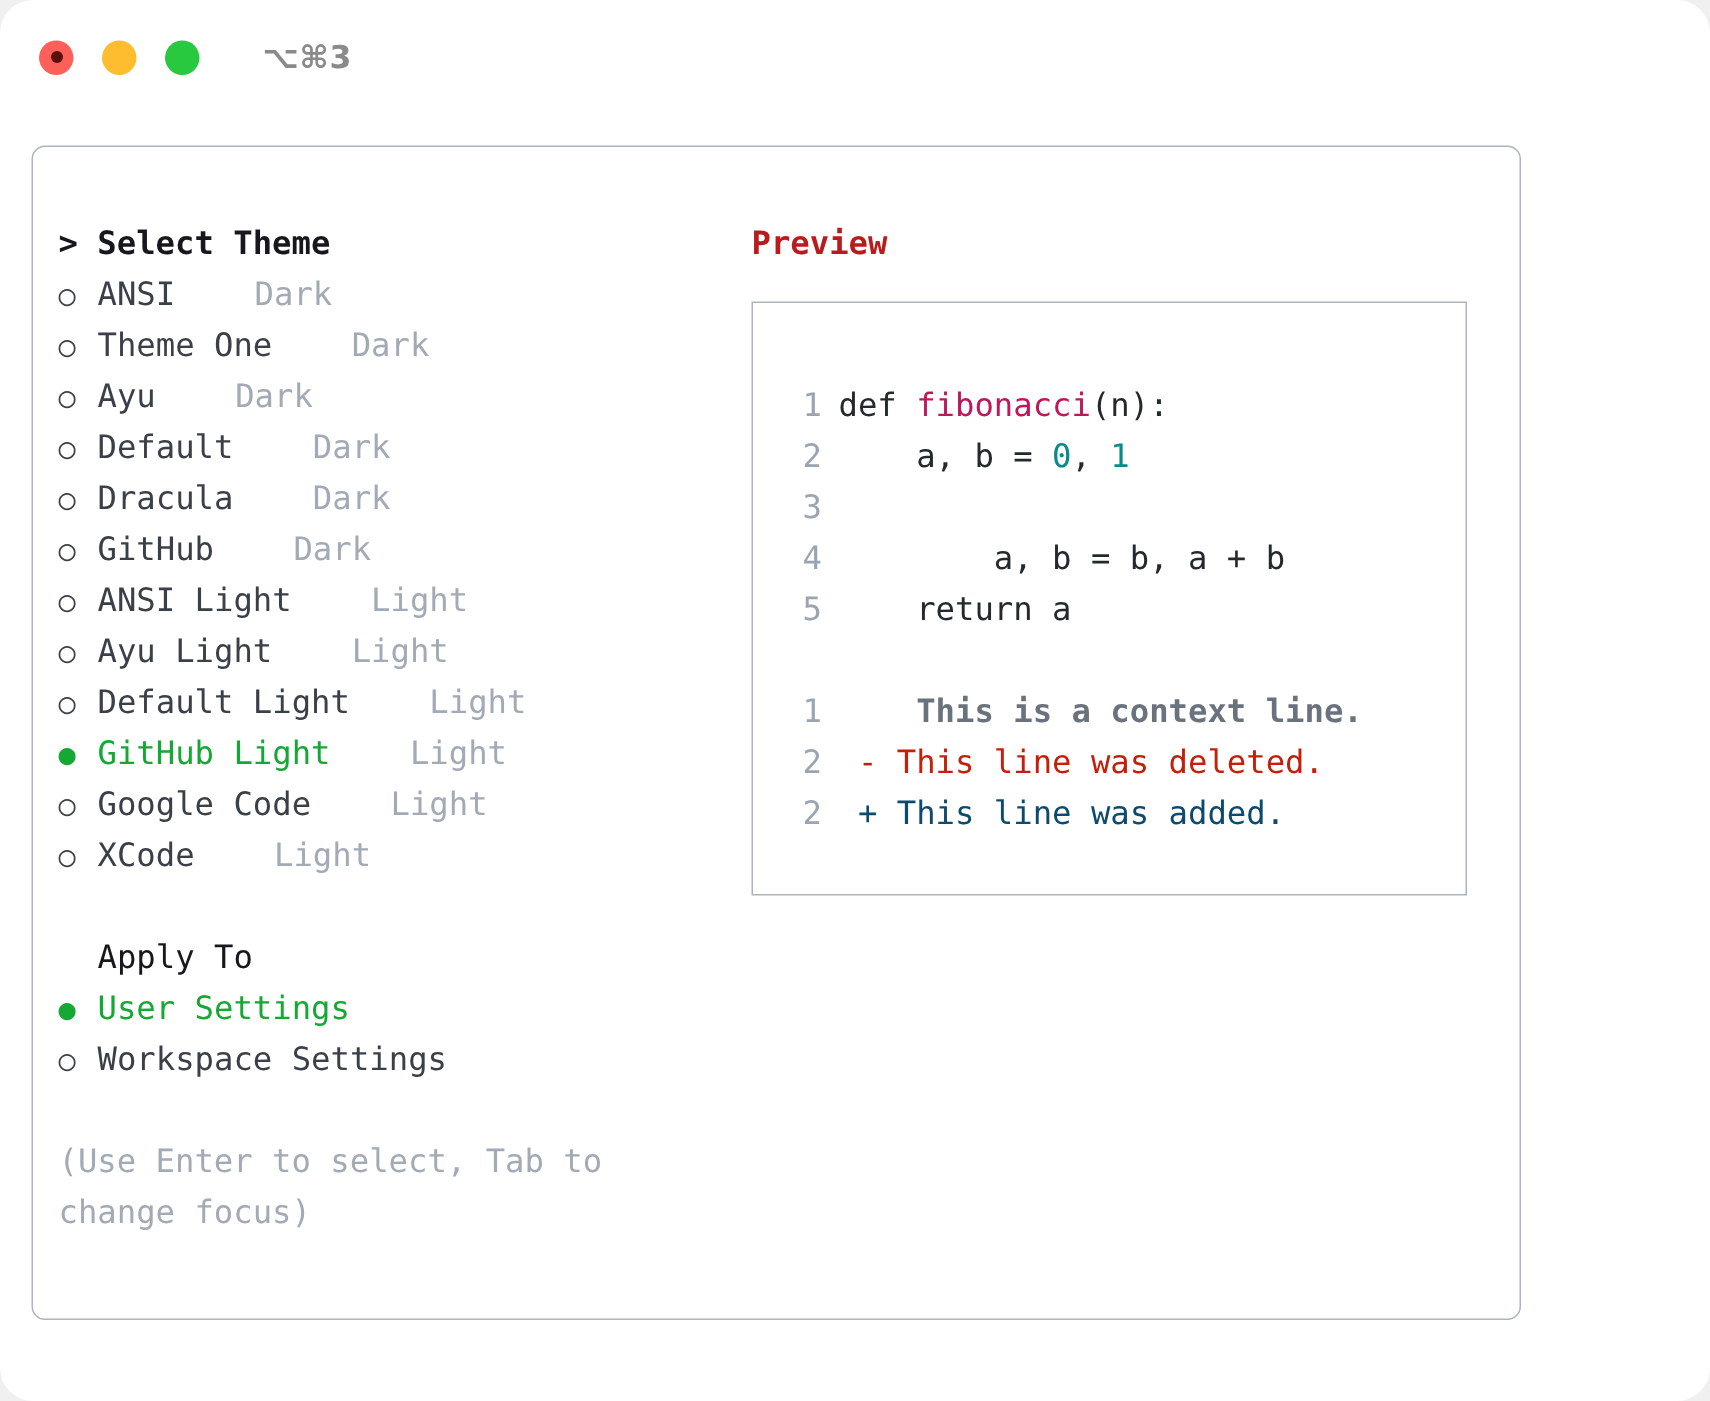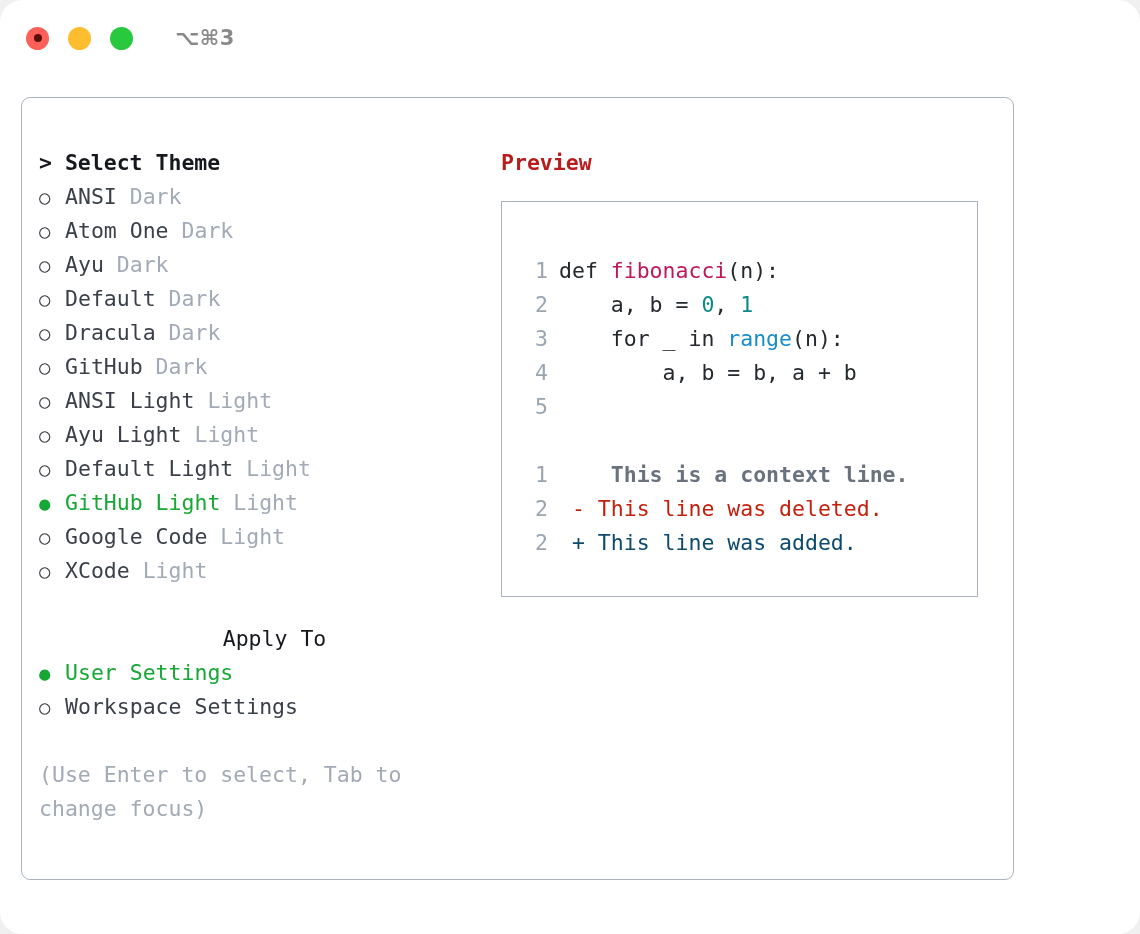--- a/index.html
+++ b/index.html
@@ -88,29 +88,28 @@
   .bullet {
     display: inline-block;
     width: 26px;
     flex: 0 0 26px;
     font-size: 19px;
     color: #3a3f48;
   }
   .bullet.on { color: #16a834; }
   .opt-row.selected .opt-label { color: #16a834; }
   .opt-label { color: #3a3f48; text-align: center; }
-  .variant { color: #a2aab6; }
+  .variant { color: #a2aab6; margin-left: 40px; }
 
   .apply-head {
     font-size: 21.5px;
     color: #16181d;
     line-height: 34px;
     white-space: pre;
     padding-left: 26px;
-    text-align: center;
   }
   .spacer-lg { height: 34px; }
   .hint {
     font-size: 21.5px;
     color: #a2aab6;
     line-height: 34px;
     white-space: pre-wrap;
     max-width: 400px;
   }
 
@@ -170,21 +169,21 @@
     <span class="shortcut">⌥⌘3</span>
   </div>
 
   <div class="panel">
     <div class="columns">
 
       <div class="col-left">
         <div class="section-title">&gt; Select Theme</div>
         <div id="theme-list">
             <div class="opt-row"><span class="bullet">○</span><span class="opt-label">ANSI</span><span class="variant"> Dark</span></div>
-            <div class="opt-row"><span class="bullet">○</span><span class="opt-label">Atom One</span><span class="variant"> Dark</span></div>
+            <div class="opt-row"><span class="bullet">○</span><span class="opt-label">Theme One</span><span class="variant"> Dark</span></div>
             <div class="opt-row"><span class="bullet">○</span><span class="opt-label">Ayu</span><span class="variant"> Dark</span></div>
             <div class="opt-row"><span class="bullet">○</span><span class="opt-label">Default</span><span class="variant"> Dark</span></div>
             <div class="opt-row"><span class="bullet">○</span><span class="opt-label">Dracula</span><span class="variant"> Dark</span></div>
             <div class="opt-row"><span class="bullet">○</span><span class="opt-label">GitHub</span><span class="variant"> Dark</span></div>
             <div class="opt-row"><span class="bullet">○</span><span class="opt-label">ANSI Light</span><span class="variant"> Light</span></div>
             <div class="opt-row"><span class="bullet">○</span><span class="opt-label">Ayu Light</span><span class="variant"> Light</span></div>
             <div class="opt-row"><span class="bullet">○</span><span class="opt-label">Default Light</span><span class="variant"> Light</span></div>
             <div class="opt-row selected"><span class="bullet on">●</span><span class="opt-label">GitHub Light</span><span class="variant"> Light</span></div>
             <div class="opt-row"><span class="bullet">○</span><span class="opt-label">Google Code</span><span class="variant"> Light</span></div>
             <div class="opt-row"><span class="bullet">○</span><span class="opt-label">XCode</span><span class="variant"> Light</span></div>
@@ -202,23 +201,23 @@
 
         <div class="hint">(Use Enter to select, Tab to change focus)</div>
       </div>
 
       <div class="col-right">
         <div class="preview-title">Preview</div>
         <div class="preview-box">
           <div id="code-block">
               <div class="code-line"><span class="lineno">1</span><span><span>def </span><span class="tok-fn">fibonacci</span><span>(n):</span></span></div>
               <div class="code-line"><span class="lineno">2</span><span><span>    a, b = </span><span class="tok-num">0</span><span>, </span><span class="tok-num">1</span></span></div>
-              <div class="code-line"><span class="lineno">3</span><span><span>    for _ in </span><span class="tok-call">range</span><span>(n):</span></span></div>
+              <div class="code-line"><span class="lineno">3</span></div>
               <div class="code-line"><span class="lineno">4</span><span><span>        a, b = b, a + b</span></span></div>
-              <div class="code-line"><span class="lineno">5</span></div>
+              <div class="code-line"><span class="lineno">5</span><span><span>    return a</span></span></div>
             </div>
           <div class="diff-gap"></div>
           <div id="diff-block">
               <div class="code-line"><span class="lineno">1</span><span class="diff-ctx">    This is a context line.</span></div>
               <div class="code-line"><span class="lineno">2</span><span class="diff-del"> - This line was deleted.</span></div>
               <div class="code-line"><span class="lineno">2</span><span class="diff-add"> + This line was added.</span></div>
             </div>
         </div>
       </div>
 

